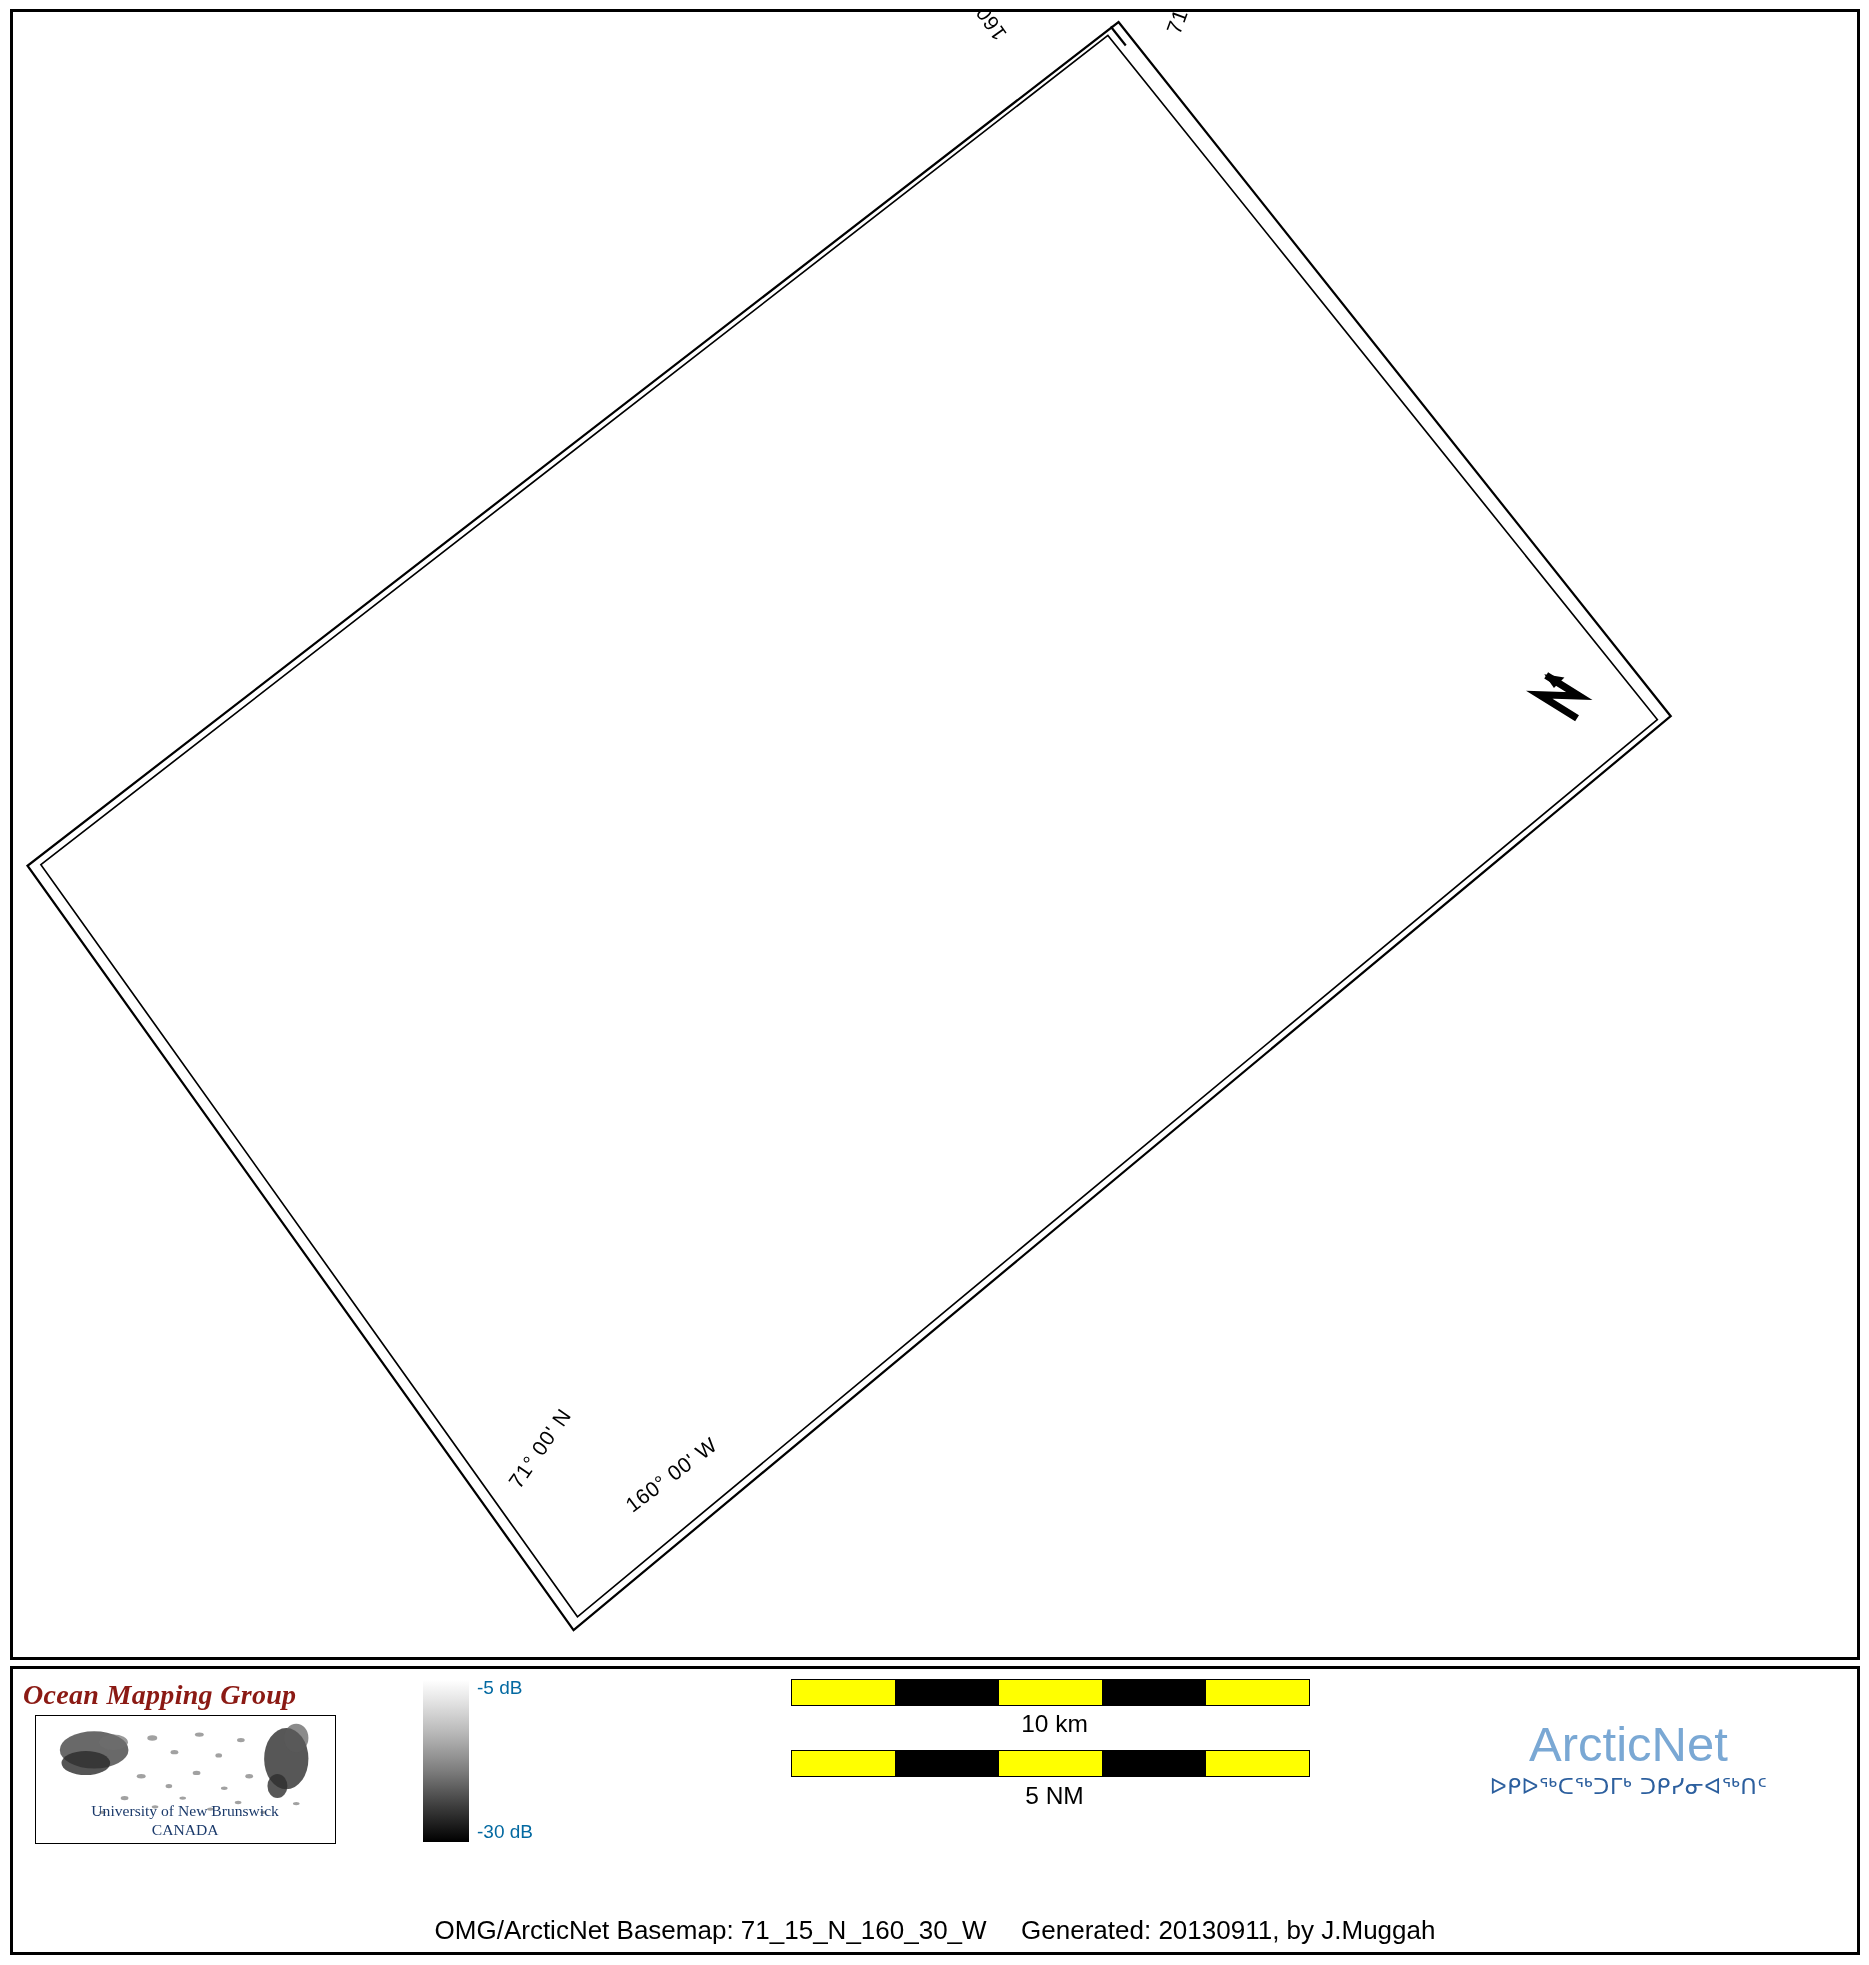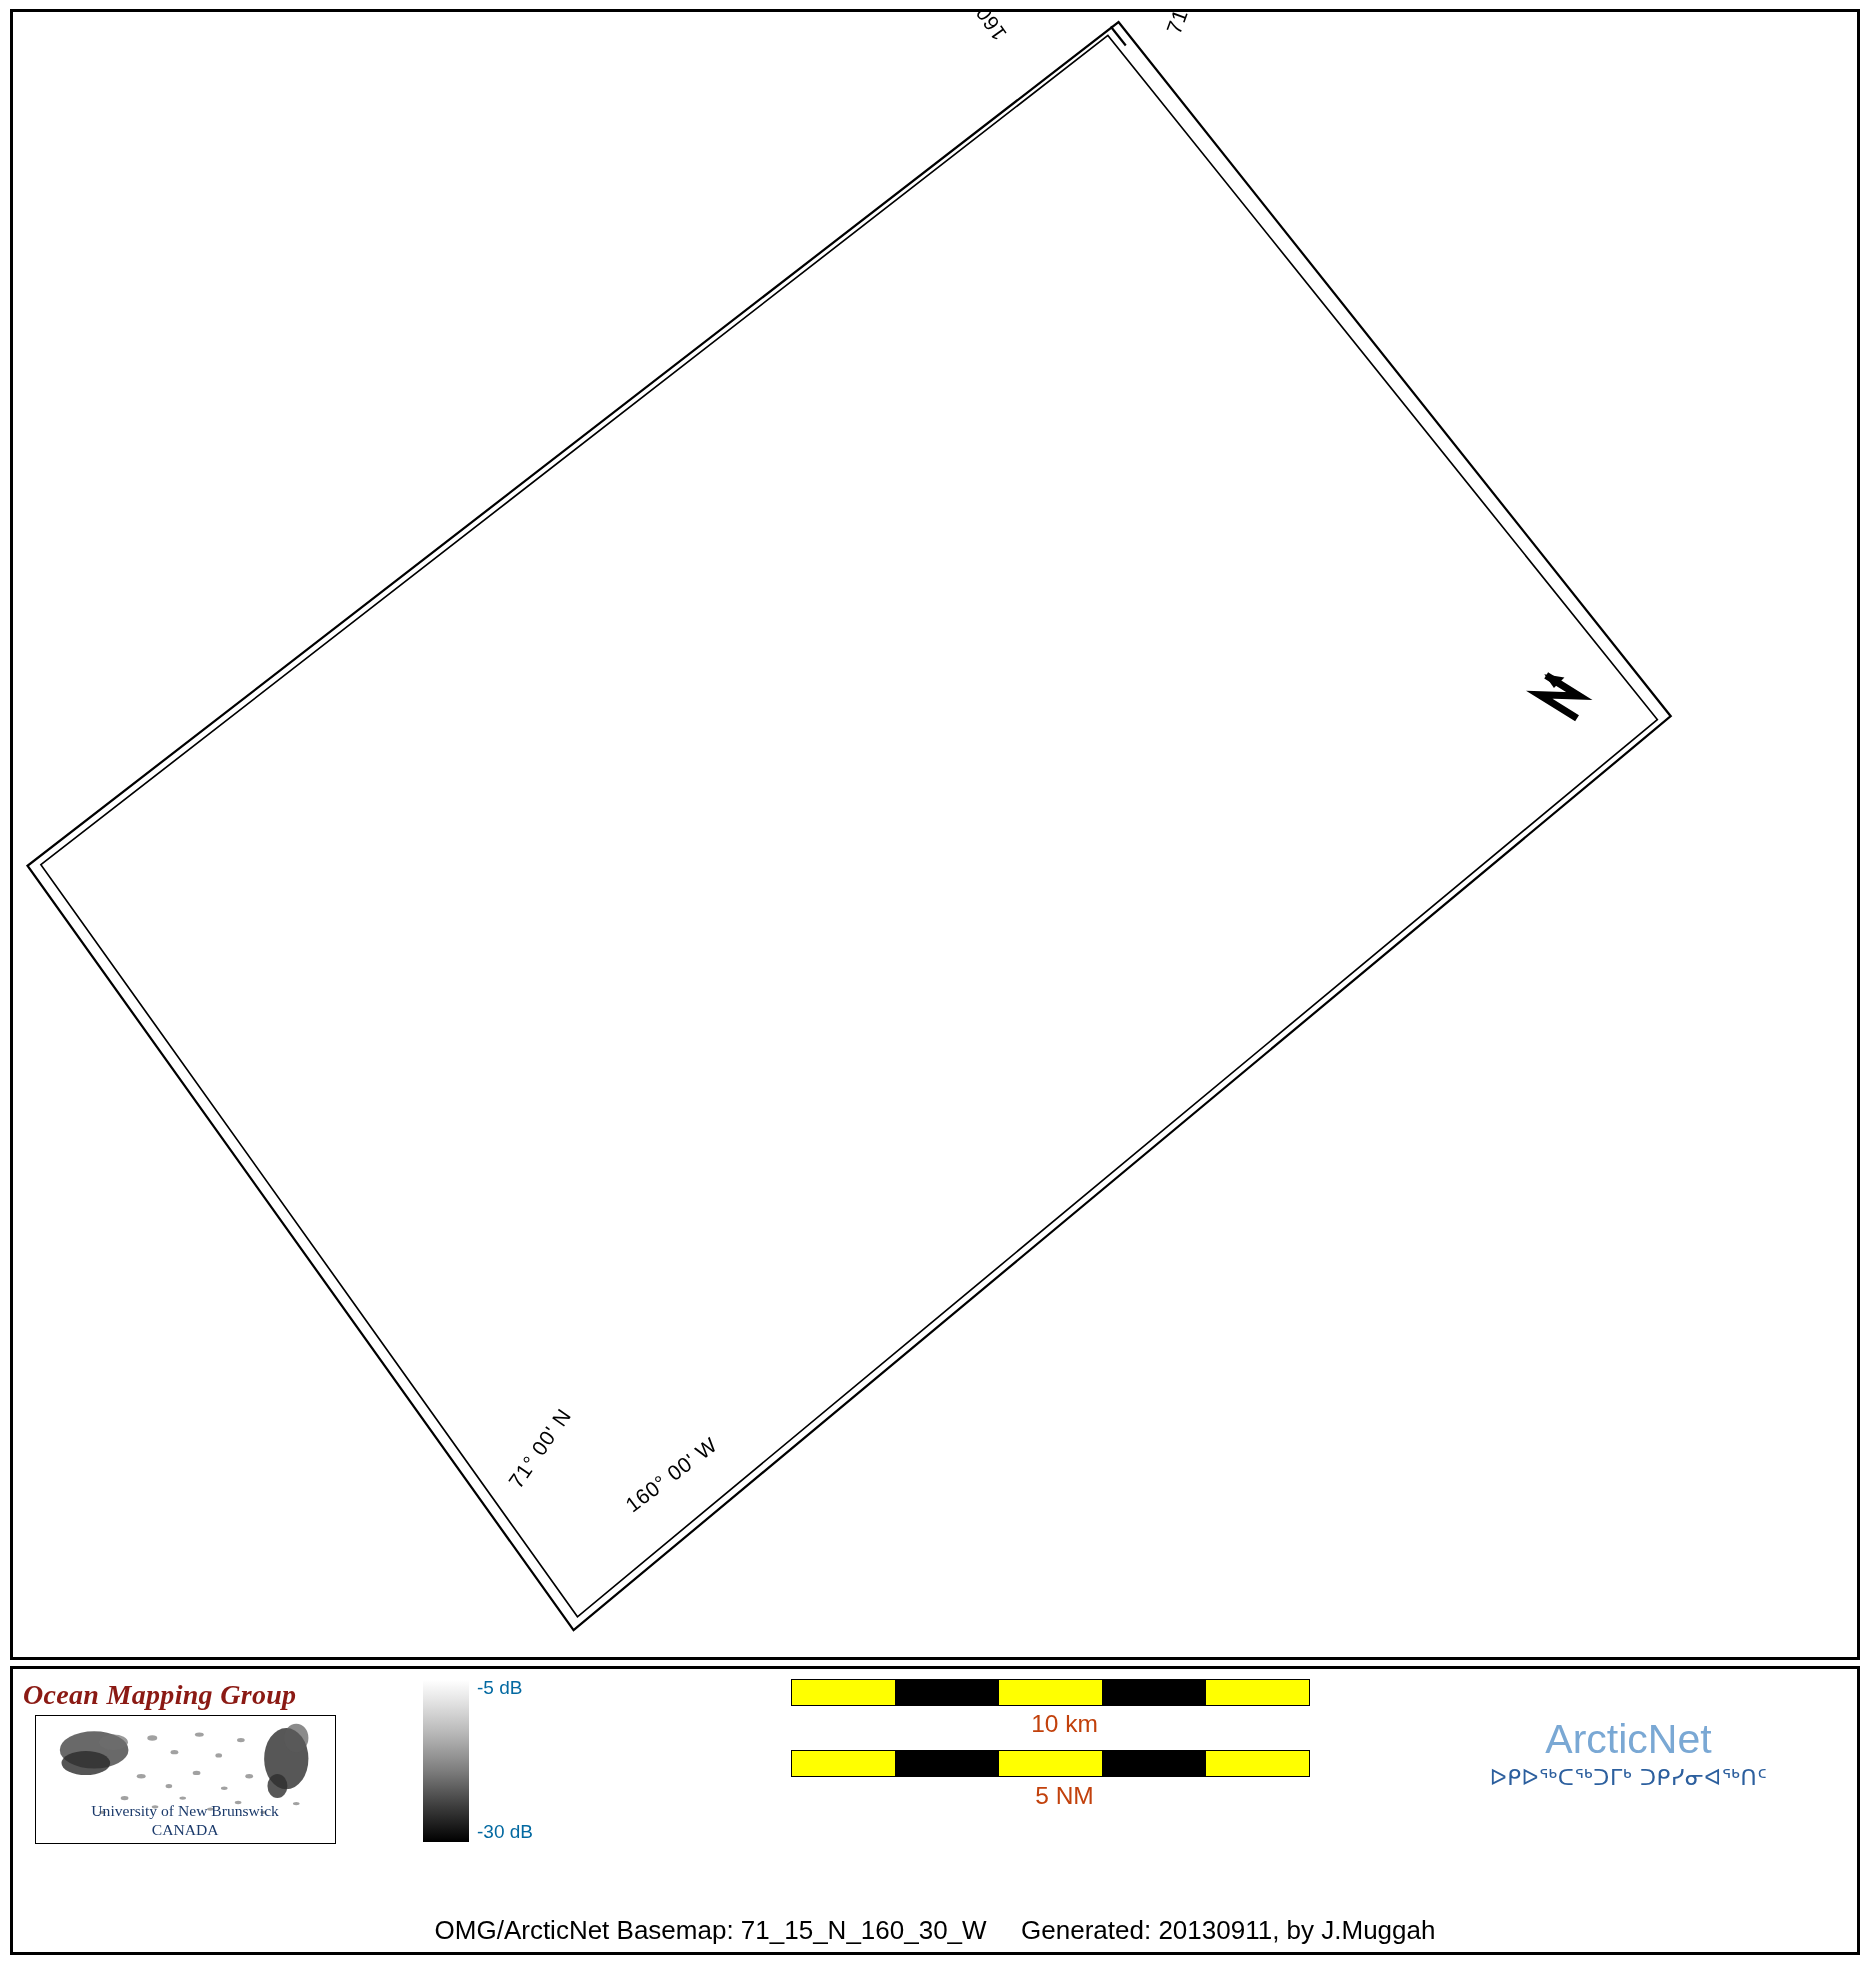--- a/index.html
+++ b/index.html
@@ -166,42 +166,42 @@
     height: 27px;
     border: 1.7px solid #000000;
     box-sizing: border-box;
     display: flex;
   }
   .sbar span { display: block; height: 100%; }
   .sb-y { background: #ffff00; }
   .sb-k { background: #000000; }
   .sbar-caption {
     position: absolute;
-    left: 14px;
+    left: 4px;
     width: 519px;
     text-align: center;
     font-size: 24.5px;
-    color: #c2410c;
+    color: #000000;
   }
   #sbar-km { top: 0px; }
   #sbar-km-caption { top: 31px; }
   #sbar-nm { top: 71px; }
   #sbar-nm-caption { top: 103px; }
 
   
   #arcticnet {
     position: absolute;
     right: 22px;
     top: 47px;
     width: 413px;
     text-align: center;
   }
   #arcticnet-word {
     font-family: "Liberation Sans", sans-serif;
-    font-size: 41px;
+    font-size: 49px;
     color: #7aa8d4;
     letter-spacing: 0px;
   }
   #arcticnet-inuk {
     margin-top: 2.2px;
     font-family: "DejaVu Sans", sans-serif;
     font-size: 22px;
     color: #2c5f9e;
     letter-spacing: 0.6px;
   }

